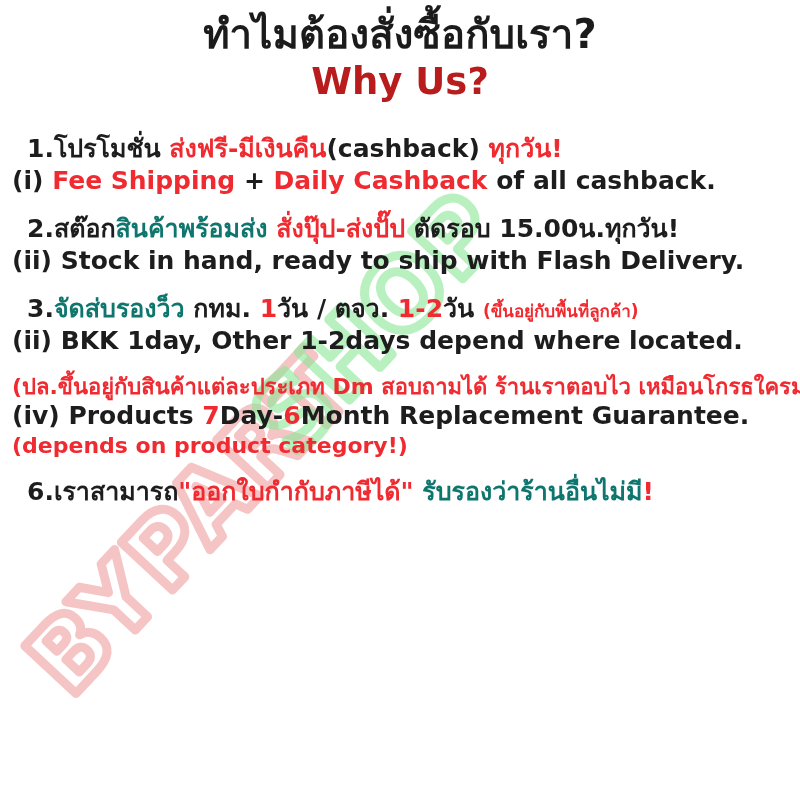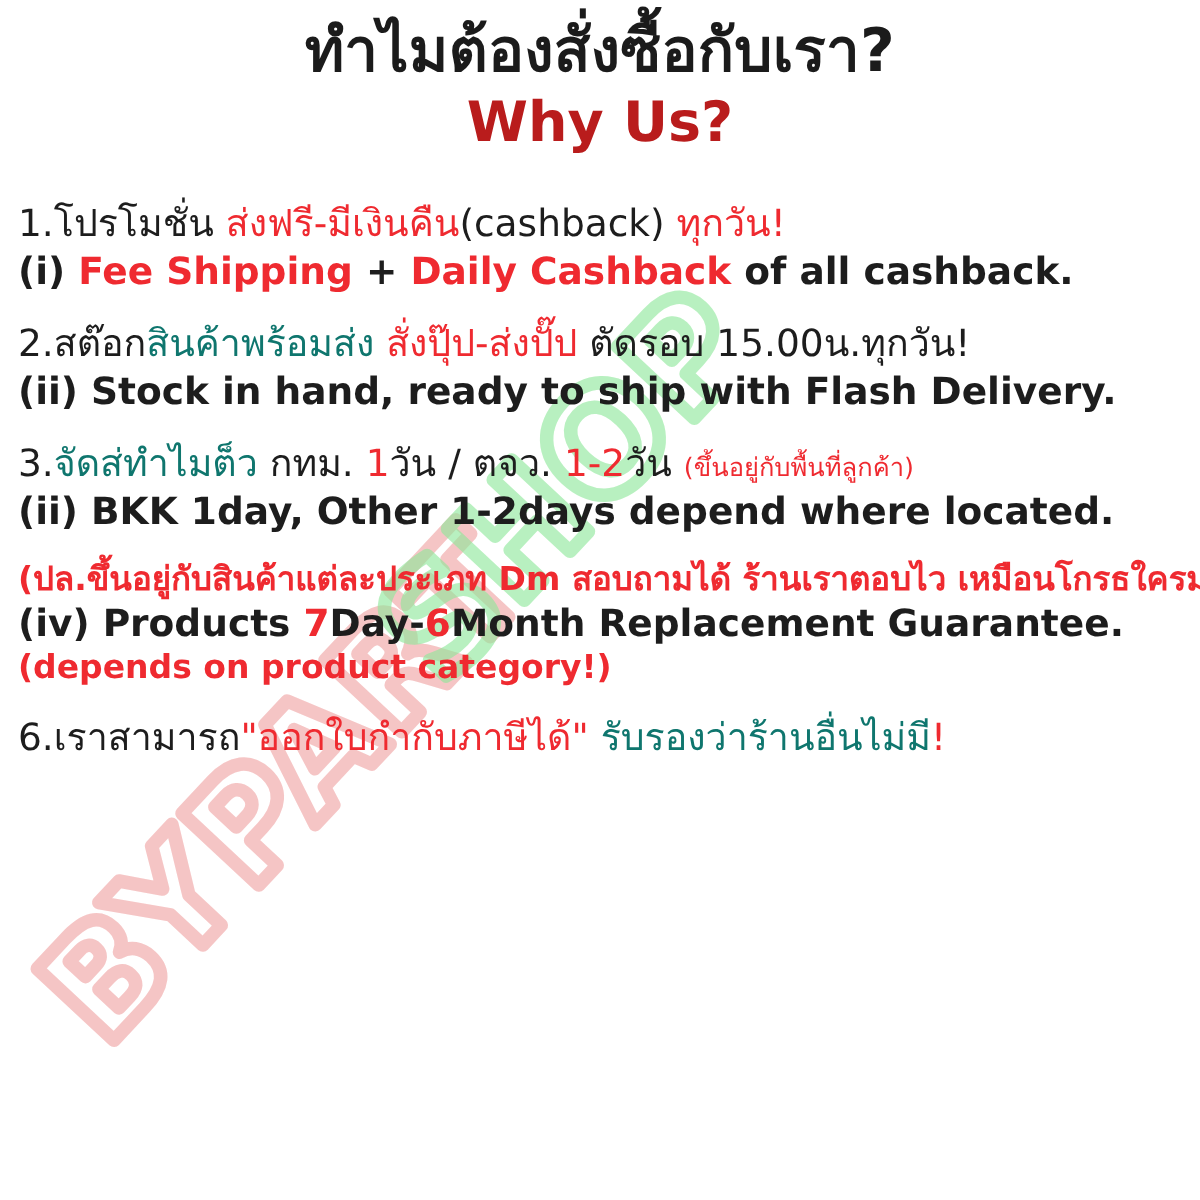--- a/index.html
+++ b/index.html
@@ -78,21 +78,21 @@
   }
   .item {
     margin-bottom: 16px;
   }
   .item:last-child { margin-bottom: 0; }
 
   .line {
     line-height: 1.28;
     white-space: nowrap;
   }
-  .line.th-main   { font-size: 25px; font-weight: 400; }
+  .line.th-main   { font-size: 25px; font-weight: 700; margin-left: 15px; }
   .line.en-main   { font-size: 25px; font-weight: 700; }
   .line.note      { font-size: 22px; font-weight: 700; line-height: 1.25; }
 
   .seg { white-space: pre; }
   .c-dark  { color: #1d1d1d; }
   .c-red   { color: #ef2a30; }
   .c-blue  { color: #0f766e; }
   .c-small { font-size: 17px; }
 
   .gap-sm { margin-top: 2px; }
@@ -117,21 +117,21 @@
   <div id="list">
       <div class="item">
         <div class="line th-main"><span class="seg c-dark">1.โปรโมชั่น </span><span class="seg c-red">ส่งฟรี-มีเงินคืน</span><span class="seg c-dark">(cashback) </span><span class="seg c-red">ทุกวัน!</span></div>
         <div class="line en-main"><span class="seg c-dark">(i) </span><span class="seg c-red">Fee Shipping</span><span class="seg c-dark"> + </span><span class="seg c-red">Daily Cashback</span><span class="seg c-dark"> of all cashback.</span></div>
       </div>
       <div class="item">
         <div class="line th-main"><span class="seg c-dark">2.สต๊อก</span><span class="seg c-blue">สินค้าพร้อมส่ง</span><span class="seg c-dark"> </span><span class="seg c-red">สั่งปุ๊ป-ส่งปั๊ป</span><span class="seg c-dark"> ตัดรอบ 15.00น.ทุกวัน!</span></div>
         <div class="line en-main"><span class="seg c-dark">(ii) Stock in hand, ready to ship with Flash Delivery.</span></div>
       </div>
       <div class="item">
-        <div class="line th-main"><span class="seg c-dark">3.</span><span class="seg c-blue">จัดส่ทำไมต็ว</span><span class="seg c-dark"> กทม. </span><span class="seg c-red">1</span><span class="seg c-dark">วัน / ตจว. </span><span class="seg c-red">1-2</span><span class="seg c-dark">วัน </span><span class="seg c-red c-small">(ขึ้นอยู่กับพื้นที่ลูกค้า)</span></div>
+        <div class="line th-main"><span class="seg c-dark">3.</span><span class="seg c-blue">จัดส่บรองว็ว</span><span class="seg c-dark"> กทม. </span><span class="seg c-red">1</span><span class="seg c-dark">วัน / ตจว. </span><span class="seg c-red">1-2</span><span class="seg c-dark">วัน </span><span class="seg c-red c-small">(ขึ้นอยู่กับพื้นที่ลูกค้า)</span></div>
         <div class="line en-main"><span class="seg c-dark">(ii) BKK 1day, Other 1-2days depend where located.</span></div>
       </div>
       <div class="item">
         <div class="line note gap-sm"><span class="seg c-red">(ปล.ขึ้นอยู่กับสินค้าแต่ละประเภท Dm สอบถามได้ ร้านเราตอบไว เหมือนโกรธใครมา)</span></div>
         <div class="line en-main"><span class="seg c-dark">(iv) Products </span><span class="seg c-red">7</span><span class="seg c-dark">Day-</span><span class="seg c-red">6</span><span class="seg c-dark">Month Replacement Guarantee.</span></div>
         <div class="line note"><span class="seg c-red">(depends on product category!)</span></div>
       </div>
       <div class="item">
         <div class="line th-main"><span class="seg c-dark">6.เราสามารถ</span><span class="seg c-red">"ออกใบกำกับภาษีได้"</span><span class="seg c-dark"> </span><span class="seg c-blue">รับรองว่าร้านอื่นไม่มี</span><span class="seg c-red">!</span></div>
       </div>

